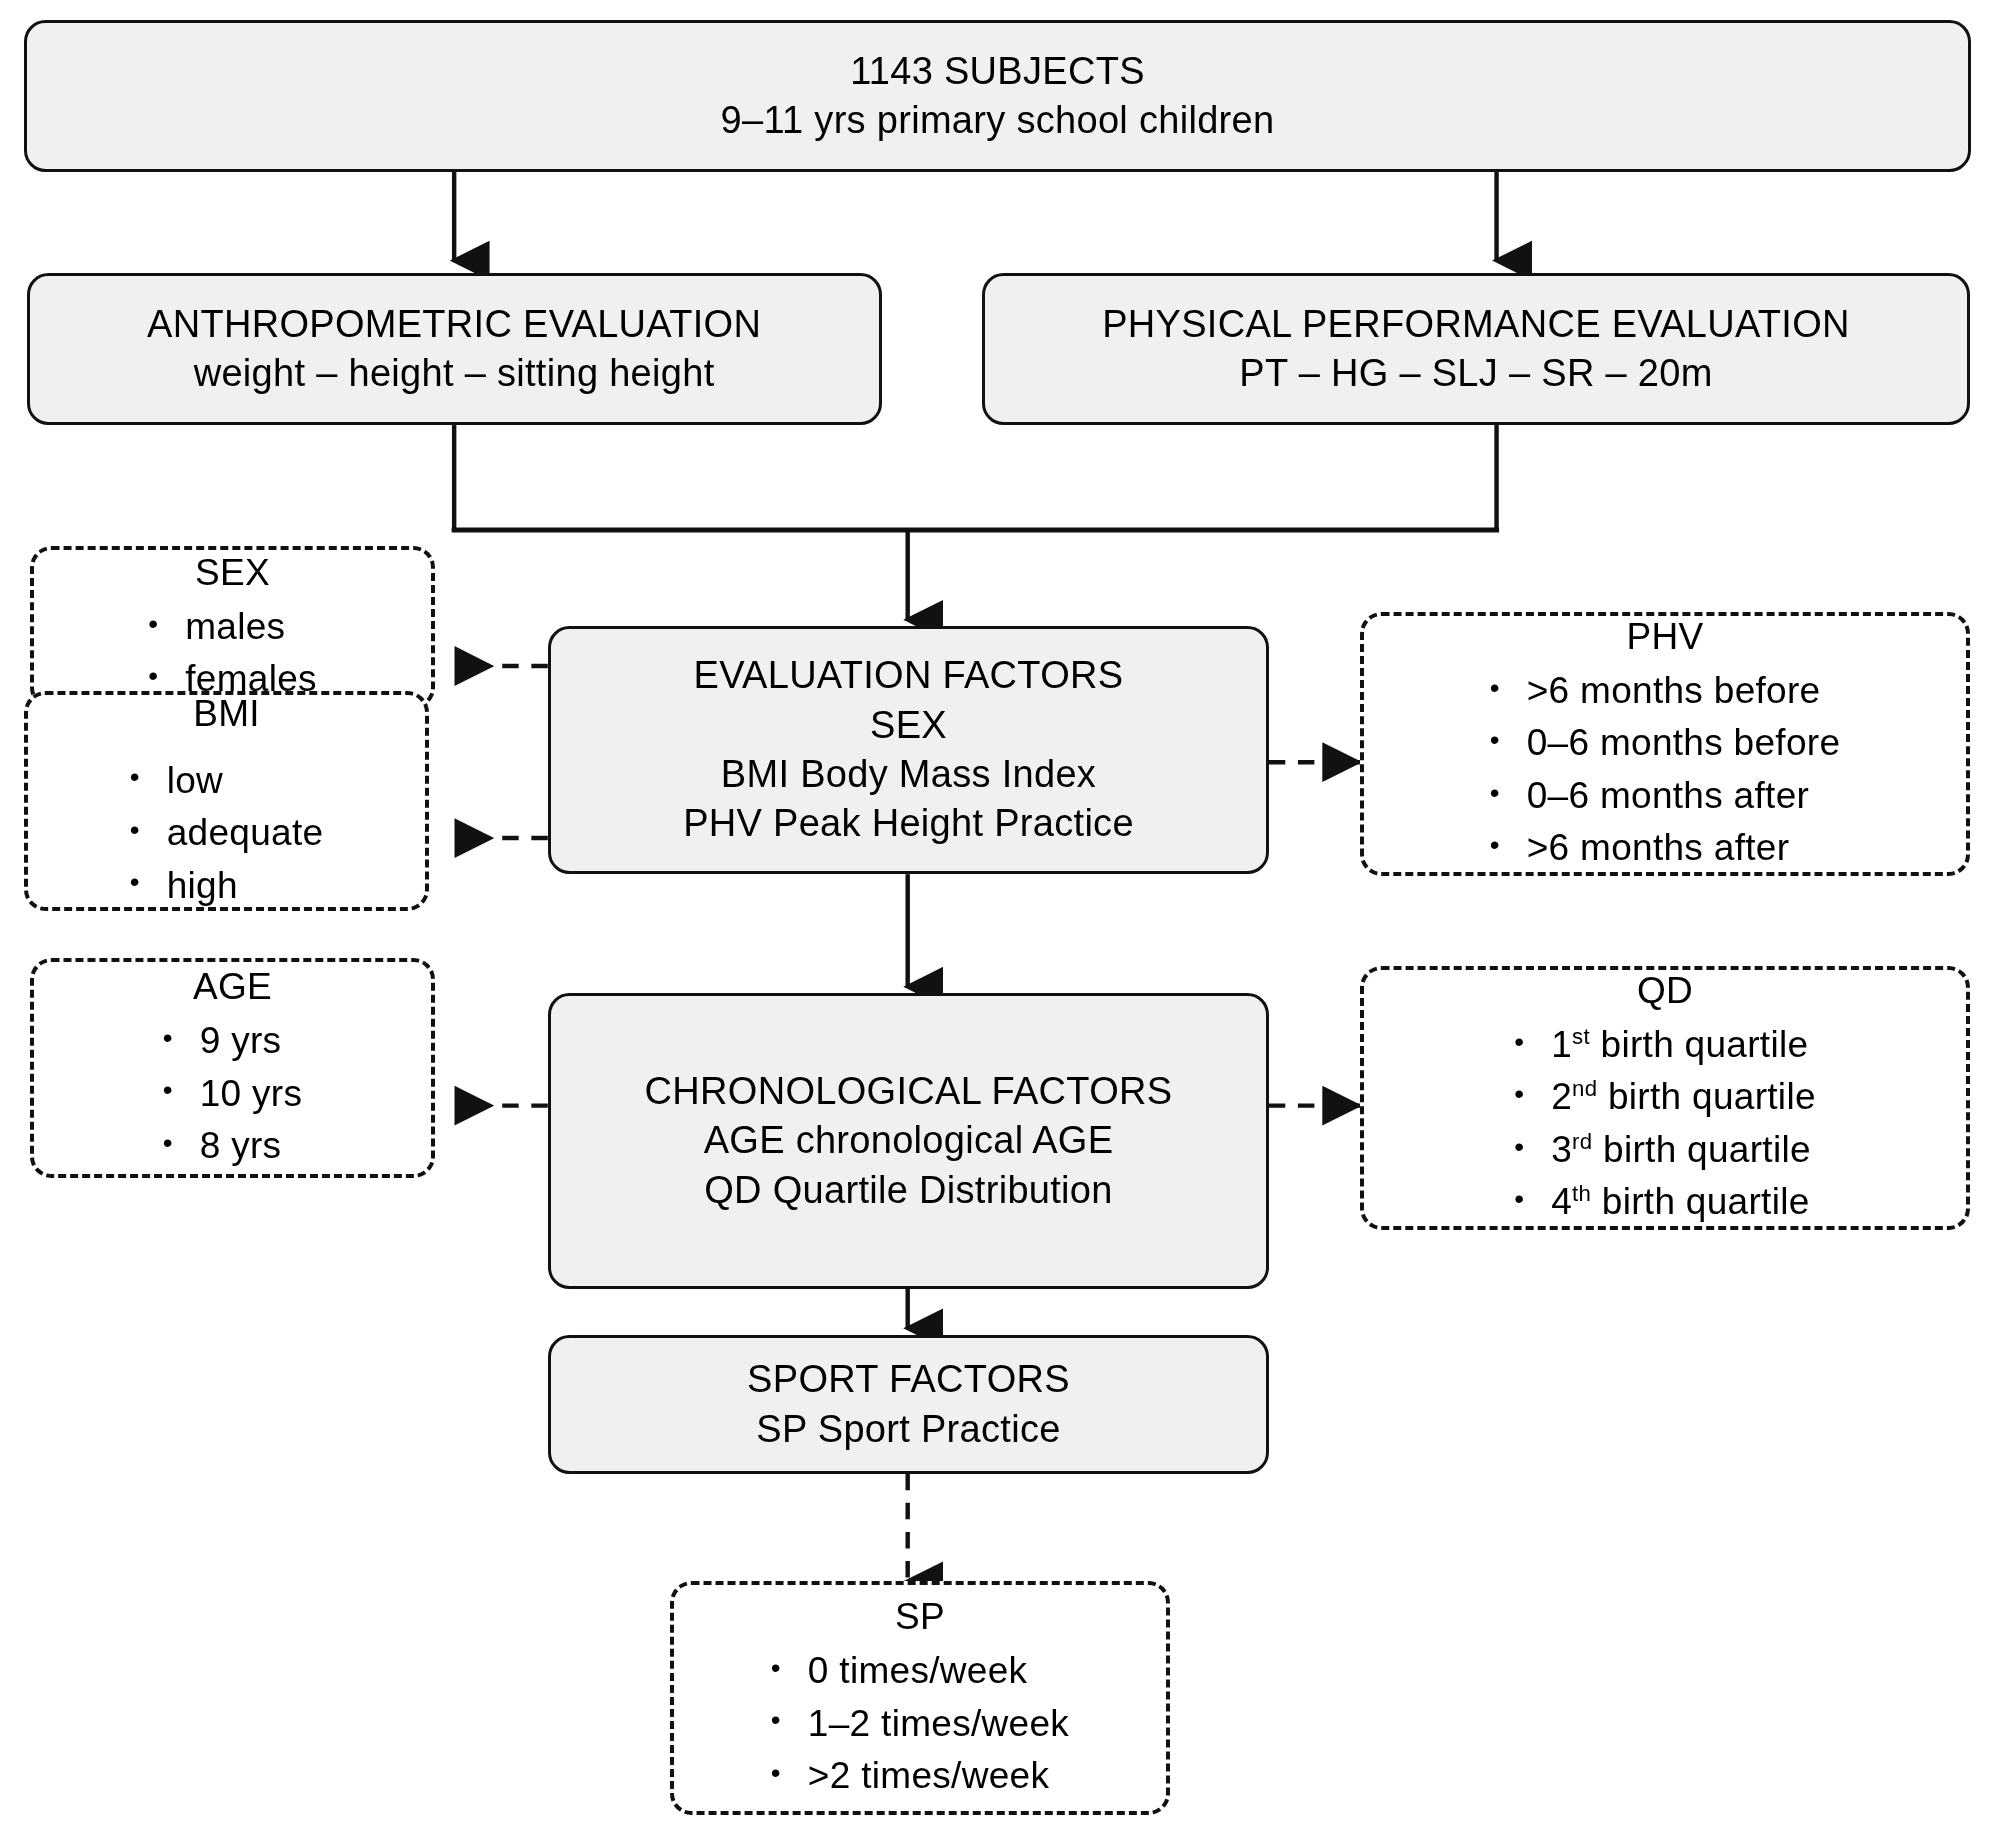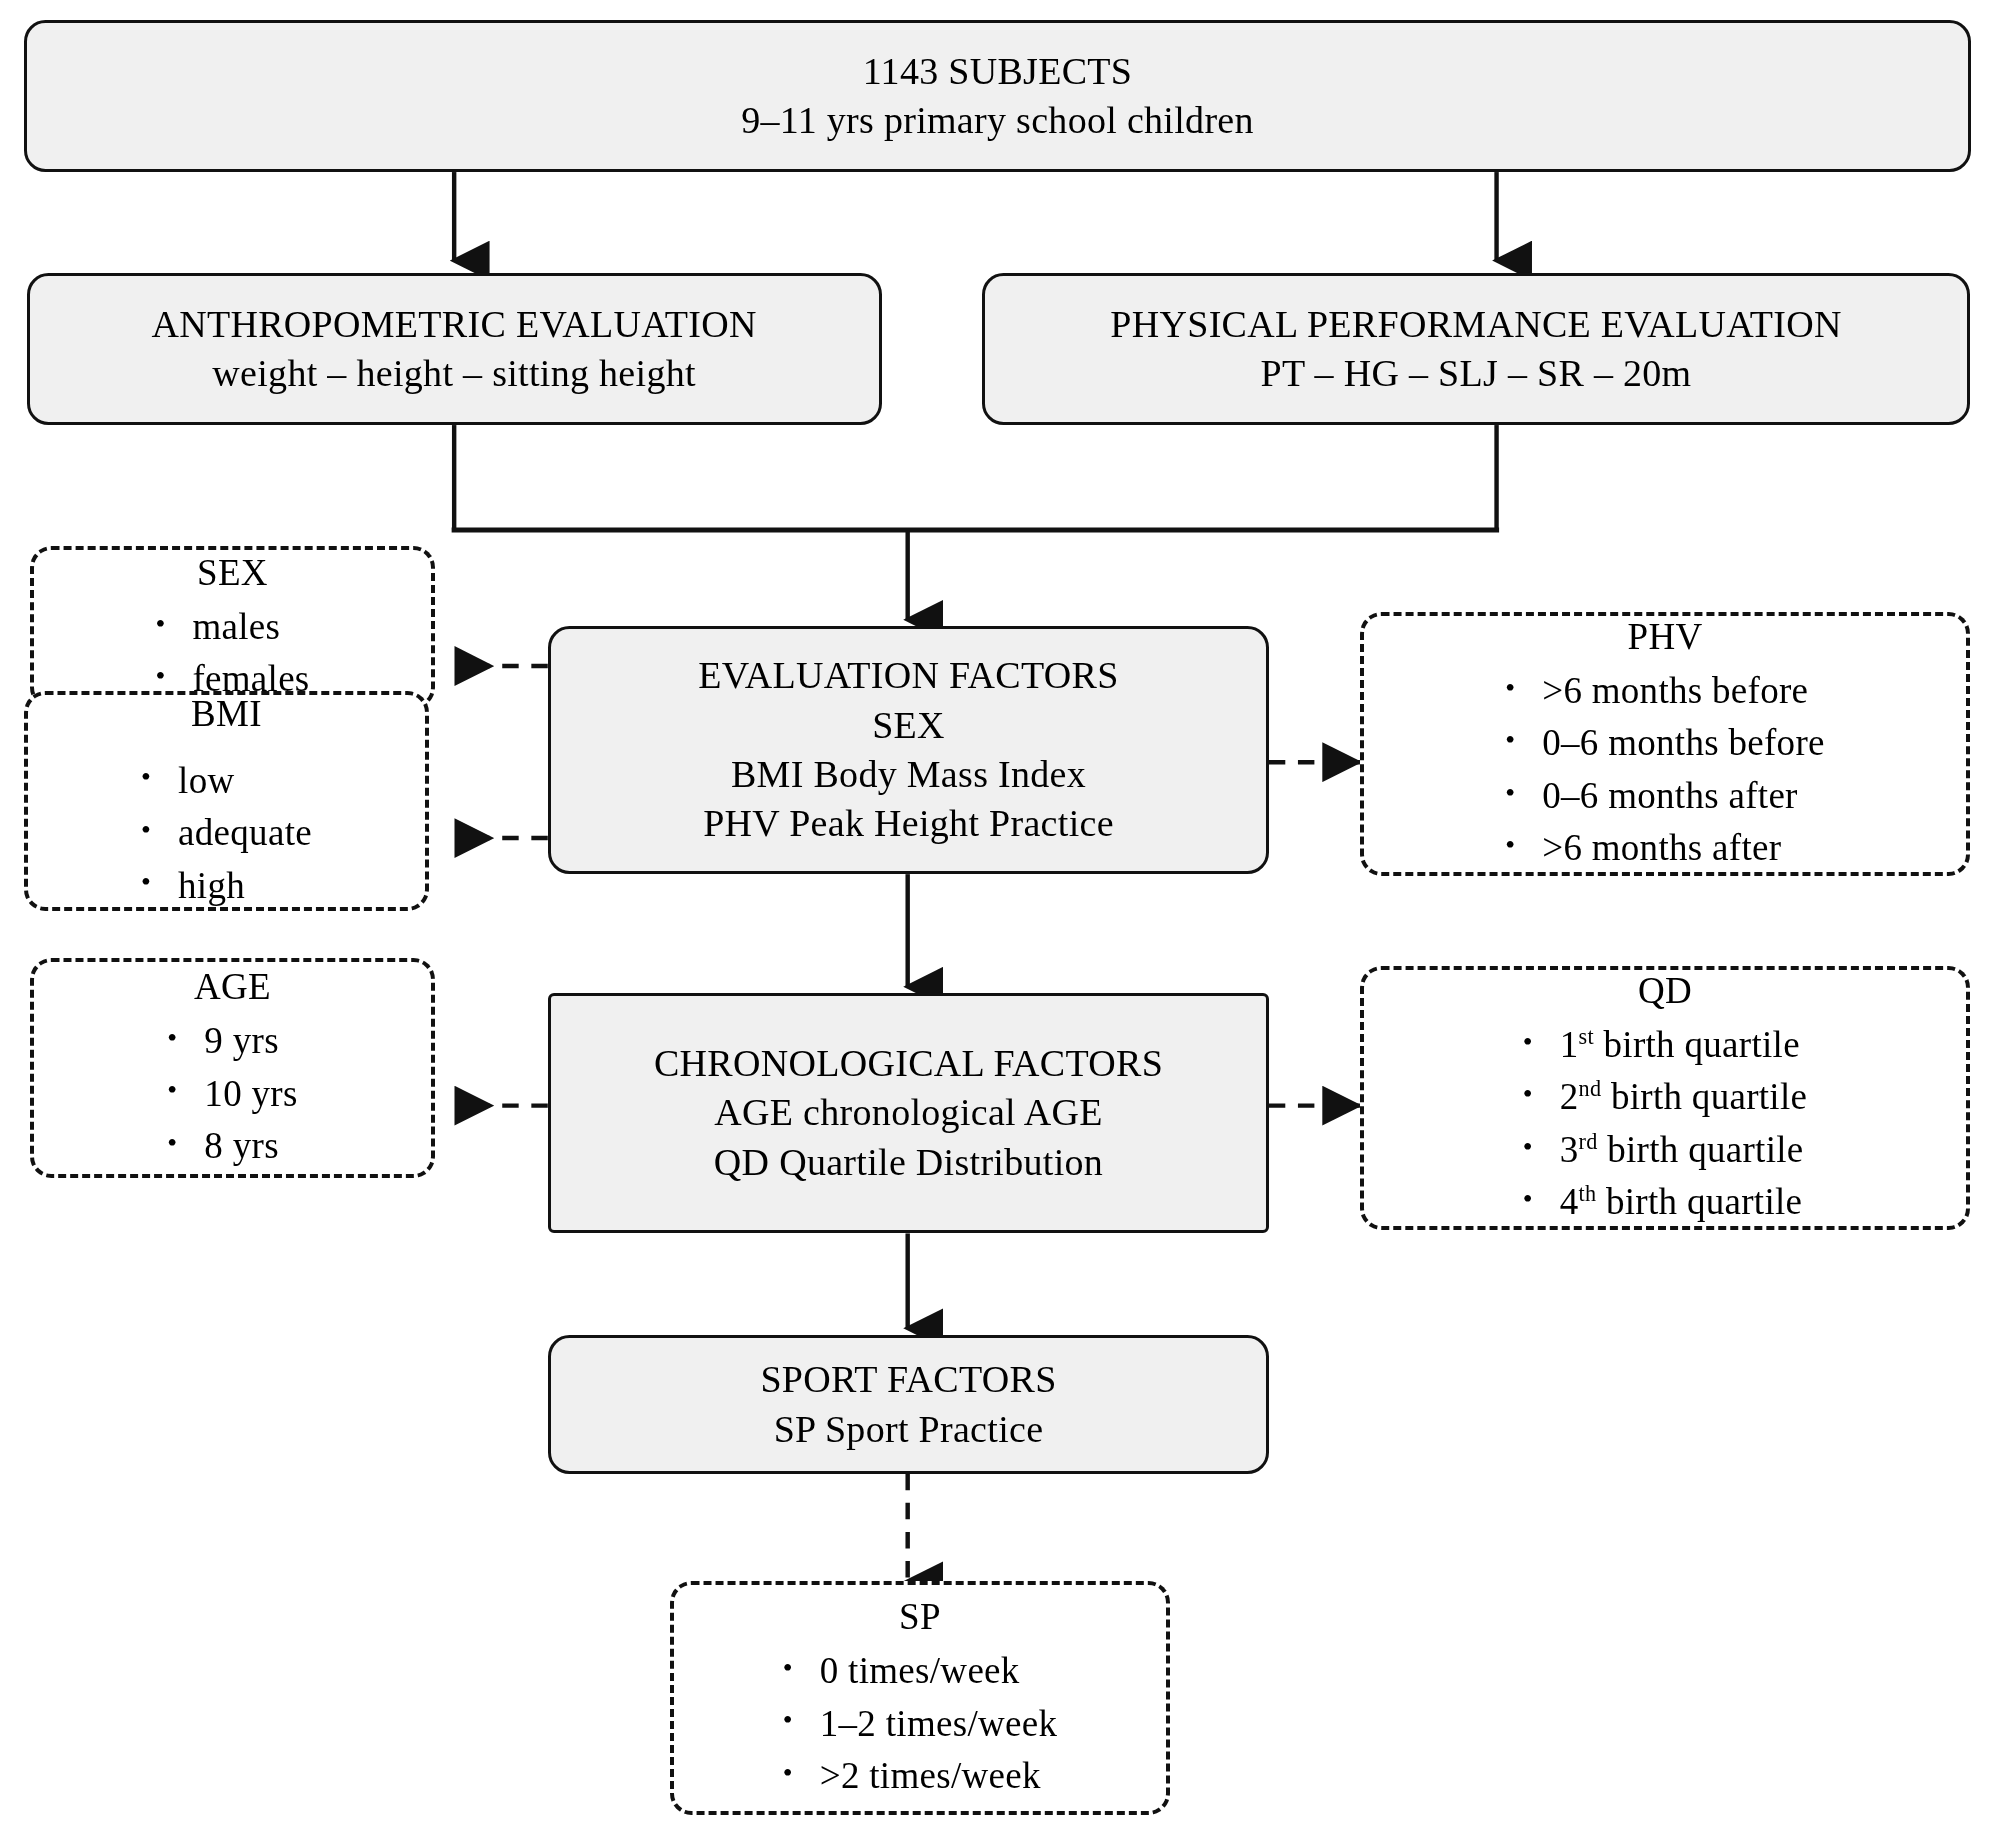--- a/index.html
+++ b/index.html
@@ -23,21 +23,20 @@
   .node {
     position: absolute;
     display: flex;
     flex-direction: column;
     align-items: center;
     justify-content: center;
     text-align: center;
     color: #000000;
     letter-spacing: 0.3px;
     z-index: 2;
-    font-family: Liberation Serif, serif;
   }
 
   
   .solid-box {
     background: #f0f0f0;
     border: 3.2px solid #111111;
     border-radius: 21.5px;
   }
 
   
@@ -142,21 +141,21 @@
     <span class="line t-sub">PT – HG – SLJ – SR – 20m</span>
   </div>
 
   <div class="node solid-box" style="left:548px; top:626px; width:721px; height:248px;">
     <span class="line t-caps">EVALUATION FACTORS</span>
     <span class="line t-caps">SEX</span>
     <span class="line t-sub">BMI Body Mass Index</span>
     <span class="line t-sub">PHV Peak Height Practice</span>
   </div>
 
-  <div class="node solid-box" style="left:548px; top:993px; width:721px; height:240px;border-radius:6px;">
+  <div class="node solid-box" style="left:548px; top:993px; width:721px; height:296px;">
     <span class="line t-caps">CHRONOLOGICAL FACTORS</span>
     <span class="line t-sub">AGE chronological AGE</span>
     <span class="line t-sub">QD Quartile Distribution</span>
   </div>
 
   <div class="node solid-box" style="left:548px; top:1335px; width:721px; height:139px;">
     <span class="line t-caps">SPORT FACTORS</span>
     <span class="line t-sub">SP Sport Practice</span>
   </div>
 

